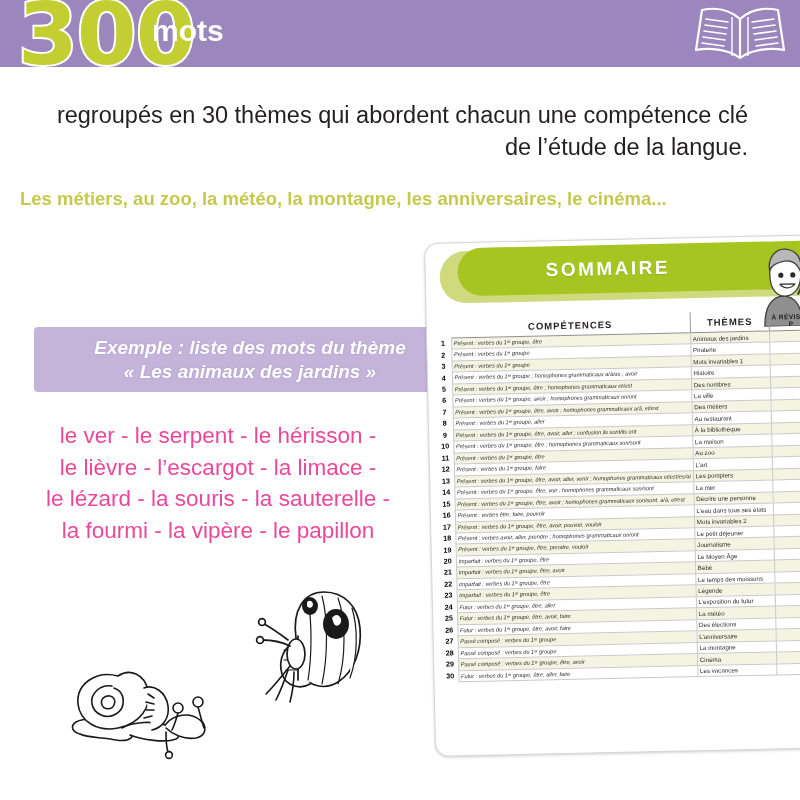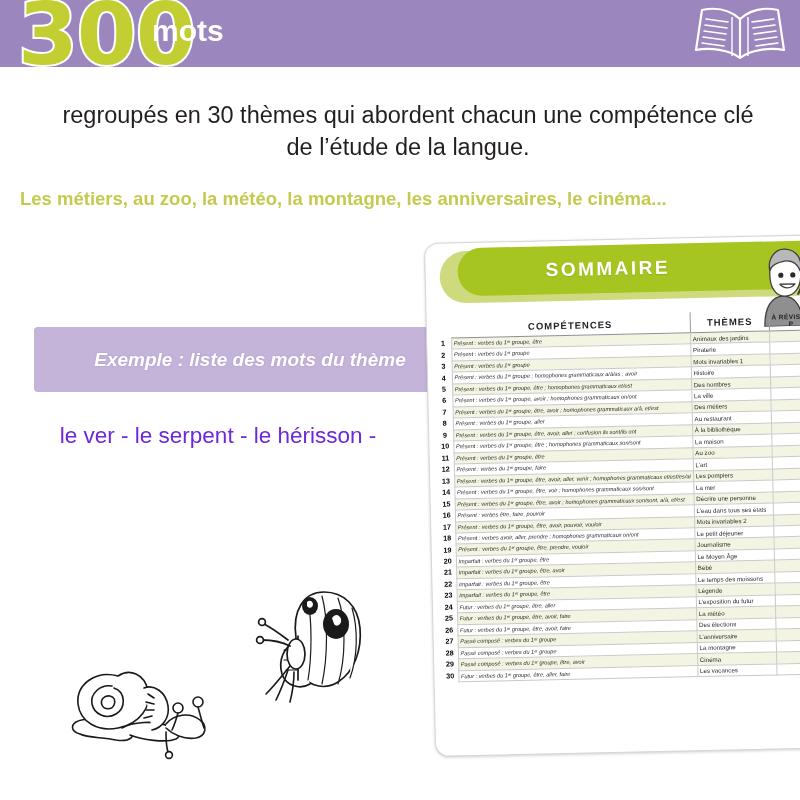--- a/index.html
+++ b/index.html
@@ -29,22 +29,22 @@
     font-family:"Liberation Sans", sans-serif;
     letter-spacing:0px;
     z-index:3;
   }
   #book-icon{
     position:absolute;right:8px;top:3px;width:104px;height:62px;z-index:3;
   }
 
   
   #intro-text{
-    position:absolute;left:48px;top:100px;width:720px;
-    text-align:center;font-size:23.5px;color:#231f20;line-height:1.35;
+    position:absolute;left:28px;top:100px;width:720px;
+    text-align:right;font-size:23.5px;color:#231f20;line-height:1.35;
     font-family:"Liberation Sans", sans-serif;
   }
   #tagline{
     position:absolute;left:20px;top:188px;width:760px;
     font-size:18.5px;color:#c5ca4e;font-weight:bold;
     font-family:"Liberation Sans", sans-serif;
   }
 
   
   #example-box{
@@ -55,21 +55,21 @@
   #example-box .ex-inner{
     text-align:center;color:#ffffff;font-style:italic;font-weight:bold;
     font-size:19px;line-height:1.25;
     text-shadow:0 0 2px rgba(150,130,180,.55);
     font-family:"Liberation Sans", sans-serif;
   }
 
   
   #word-list{
     position:absolute;left:18px;top:420px;width:400px;
-    text-align:center;font-size:22.5px;color:#6d28d9;line-height:1.41;
+    text-align:center;font-size:22.5px;color:#ec4899;line-height:1.41;
     font-family:"Liberation Sans", sans-serif;
   }
 
   
   #snail-illustration{position:absolute;left:62px;top:636px;width:180px;height:130px;}
   #butterfly-illustration{position:absolute;left:238px;top:590px;width:145px;height:115px;}
 
   
   #sommaire-card{
     position:absolute;left:424px;top:243px;width:392px;height:512px;
@@ -148,25 +148,29 @@
       <path d="M68 43 L90 40"></path>
   </g>
 </svg>
 
 <div id="intro-text">regroupés en 30 thèmes qui abordent chacun une compétence clé de l’étude de la langue.</div>
 <div id="tagline">Les métiers, au zoo, la météo, la montagne, les anniversaires, le cinéma...</div>
 
 <div id="example-box">
   <div class="ex-inner">
     <div>Exemple : liste des mots du thème</div>
+    <div>« Les animaux des jardins »</div>
   </div>
 </div>
 
 <div id="word-list">
   <div>le ver - le serpent - le hérisson -</div>
+  <div>le lièvre - l’escargot  - la limace -</div>
+  <div>le lézard - la souris - la sauterelle -</div>
+  <div>la fourmi - la vipère - le papillon</div>
 </div>
 
 <svg id="snail-illustration" viewBox="0 0 180 130">
   <g fill="#ffffff" stroke="#1a1a1a" stroke-width="1.6" stroke-linejoin="round" stroke-linecap="round">
     <path d="M18 98 C10 96,8 90,14 86 C26 80,52 84,64 92 C78 101,66 106,54 104 C40 101,26 102,18 98 Z"></path>
     <path d="M60 92 C70 86,92 84,106 90 C116 94,120 100,114 103 C104 107,80 104,68 99"></path>
     <path d="M104 88 C112 78,128 76,138 84 C146 90,144 100,134 102 C122 104,110 98,104 92"></path>
     <path d="M56 40 C34 34,14 48,16 68 C18 86,36 96,56 92 C78 88,90 70,86 54 C82 38,68 32,56 40 Z"></path>
     <path d="M50 50 C38 48,28 58,30 68 C32 78,44 84,54 78 C64 72,64 56,52 52"></path>
     <path d="M48 60 C42 59,38 64,40 69 C42 74,50 74,52 69 C54 64,52 61,48 60 Z"></path>

